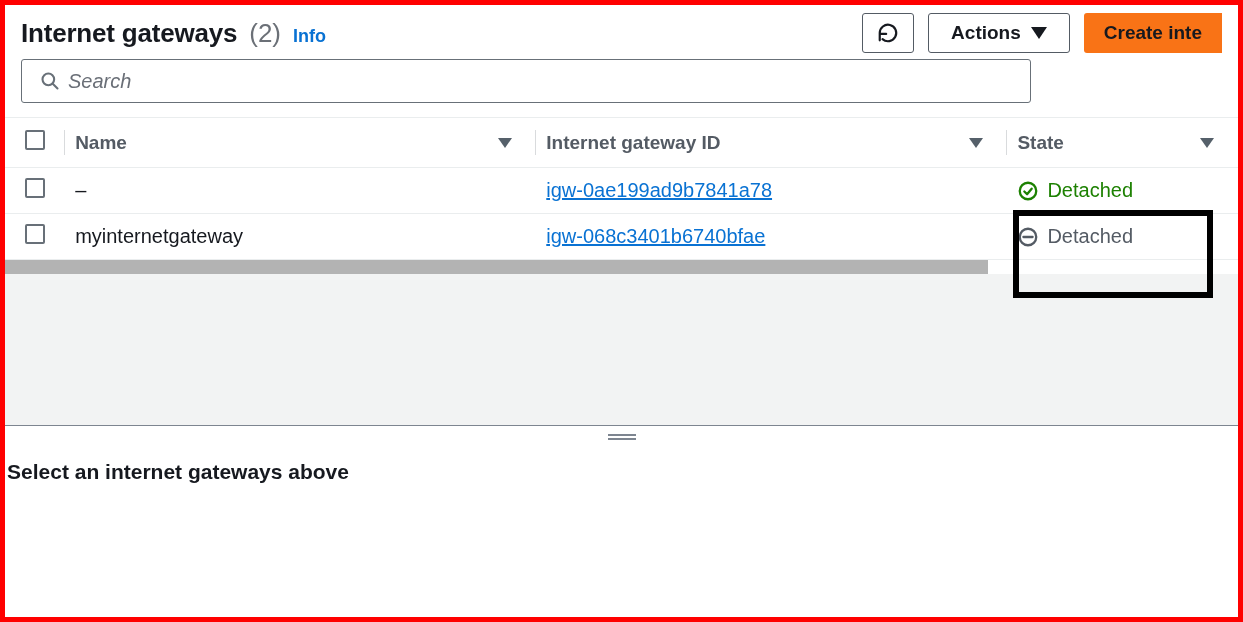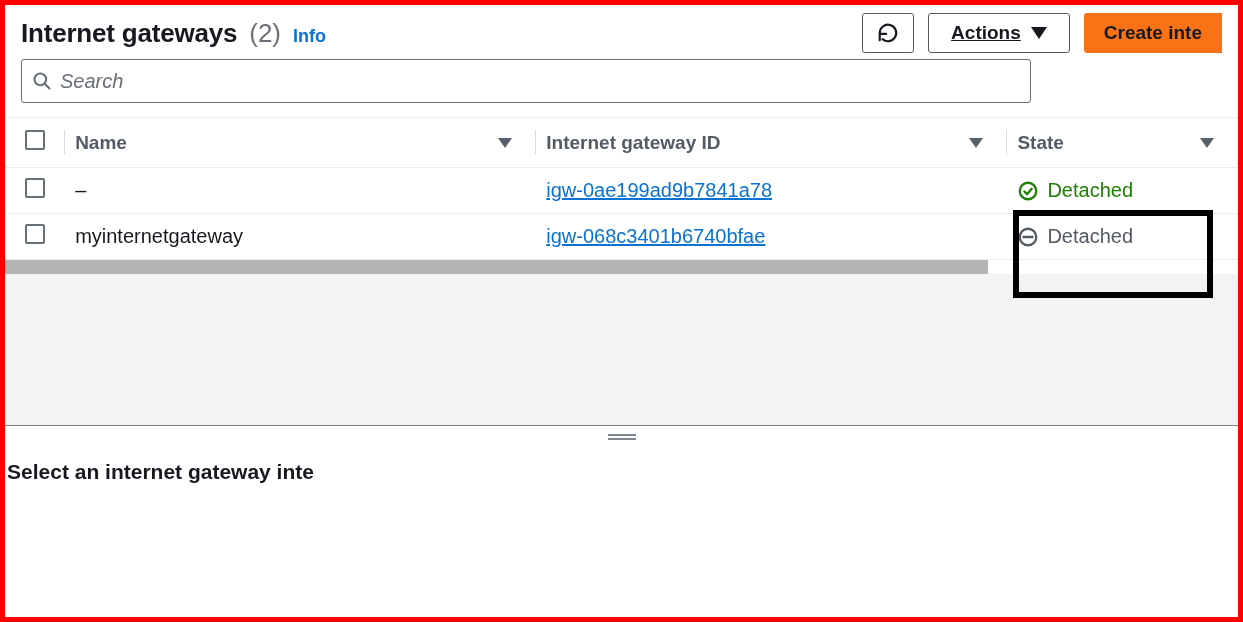--- a/index.html
+++ b/index.html
@@ -56,21 +56,20 @@
     background: #ffffff;
     display: inline-flex;
     align-items: center;
     justify-content: center;
     font-size: 19px;
     font-weight: 700;
     color: #16191f;
     padding: 0 22px;
     cursor: pointer;
     gap: 10px;
-    text-decoration: underline;
   }
   .icon-button { width: 52px; padding: 0; }
   .primary-button {
     height: 40px;
     border: none;
     border-radius: 3px 0 0 3px;
     background: #f97316;
     color: #16191f;
     font-size: 19px;
     font-weight: 700;
@@ -82,21 +81,21 @@
   .search-row {
     padding: 0 16px 14px 16px;
   }
   .search-box {
     width: 1010px;
     height: 44px;
     border: 1.5px solid #687078;
     border-radius: 3px;
     display: flex;
     align-items: center;
-    padding: 0 10px;
+    padding: 0 18px;
     gap: 8px;
   }
   .search-input {
     flex: 1;
     border: none;
     outline: none;
     font-size: 20px;
     color: #16191f;
     font-style: italic;
   }
@@ -324,15 +323,15 @@
 
     <div class="highlight-box" style="left:1008px; top:92px; width:200px; height:88px;"></div>
   </div>
 
   <div class="gray-area"></div>
 
   <div class="drag-handle">
     <div class="drag-lines"></div>
   </div>
 
-  <div class="detail-text">Select an internet gateway inte</div>
+  <div class="detail-text">Select an internet gateways above</div>
 
 </div>
 
 </body></html>

